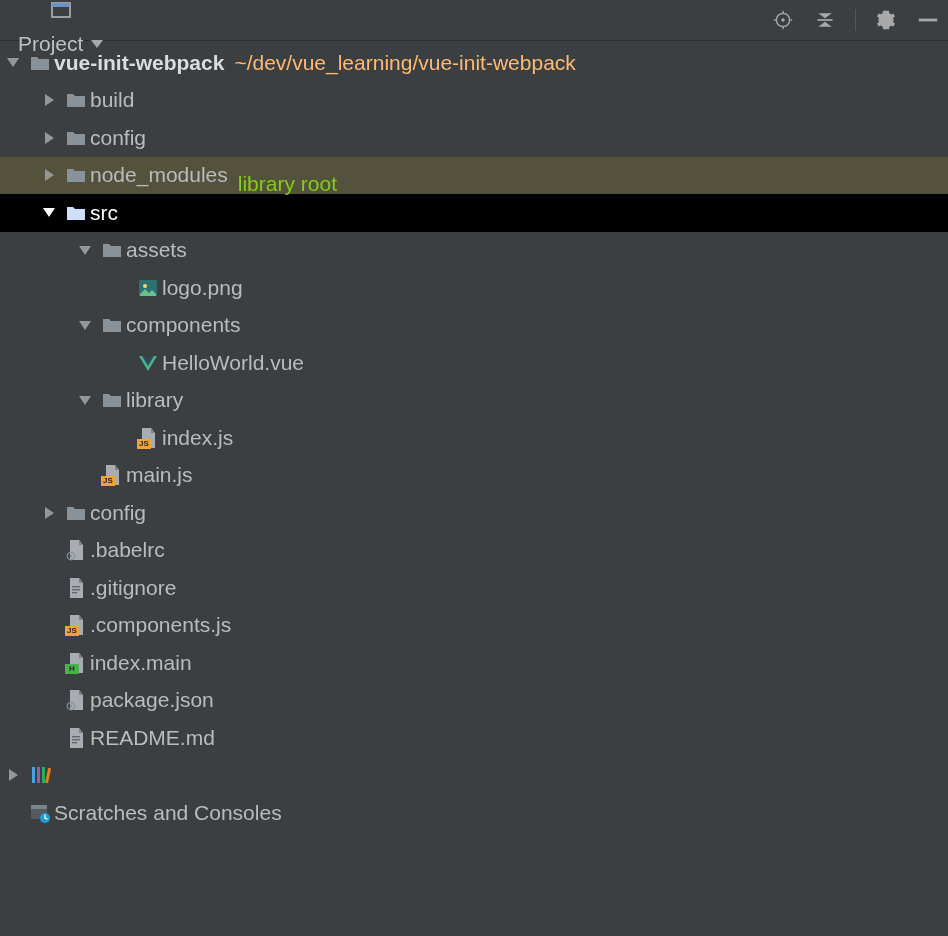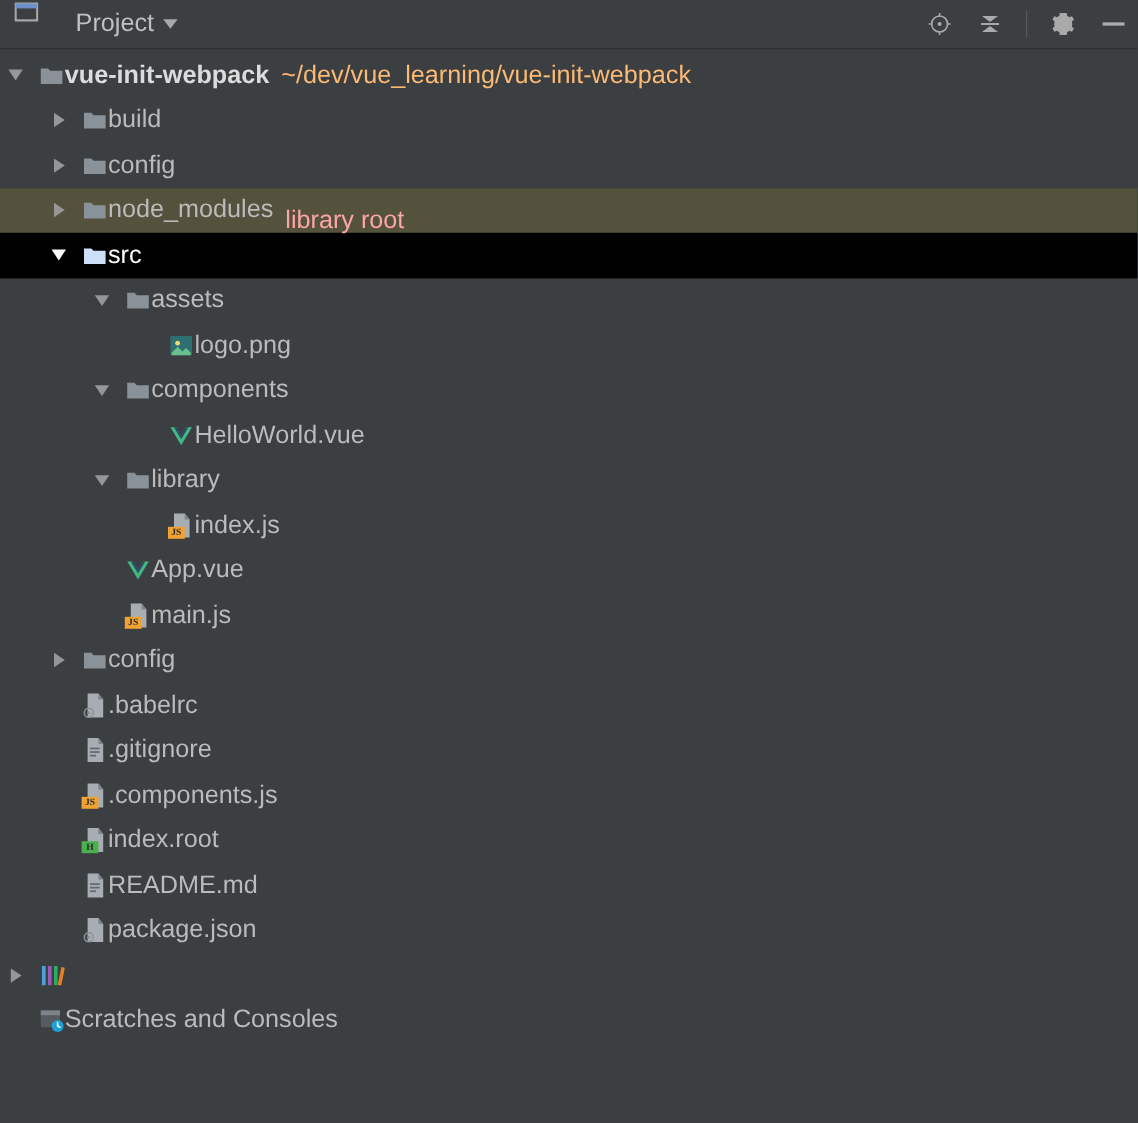--- a/index.html
+++ b/index.html
@@ -15,21 +15,21 @@
   
   .panel-header {
     height: 41px;
     background: #3c3f41;
     border-bottom: 1px solid #2d2f30;
     display: flex;
     align-items: center;
     padding: 0 8px 0 12px;
     gap: 4px;
   }
-  .panel-header .left  { display:flex; align-items:flex-start; gap:25px; height:100%; }
+  .panel-header .left  { display:flex; align-items:center; gap:12px; height:100%;flex-direction:column; }
   .panel-header .right { margin-left:auto; display:flex; align-items:center; gap:18px; height:100%; }
   .panel-title-btn {
     display:flex; align-items:center; gap:8px; height:100%;
     padding: 0 6px; cursor:pointer;
   }
   .panel-title-btn .label { color:#c0c0c0; }
   .header-icon { width:20px; height:20px; display:block; }
   .header-btn { width:24px; height:24px; display:flex; align-items:center; justify-content:center; cursor:pointer; }
   .vsep { width:1px; height:22px; background:#555759; }
 
@@ -42,30 +42,29 @@
     white-space: nowrap;
     cursor:pointer;
   }
   .row .arrow-slot {
     width: 26px;
     display:flex; align-items:center; justify-content:center;
     flex: 0 0 26px;
   }
   .row .icon-slot {
     width: 28px;
-    display:flex; align-items:center; justify-content:flex-end;
+    display:flex; align-items:center; justify-content:center;
     flex: 0 0 28px;
-    font-family: Liberation Serif, serif;
   }
   .row .label { color:#bbbbbb; }
   .row .label-bold { color:#dcdcdc; font-weight:700; }
   .row .label-white { color:#ffffff; }
   .row .hint { color:#fdba74; margin-left:10px; }
   .row.lib-root { background:#54523d; }
-  .row.lib-root .hint { color:#fca5a5;margin-top:18px; }
+  .row.lib-root .hint { color:#84cc16;margin-top:18px; }
   .row.selected { background:#000000; }
   .row.selected .label, .row.selected .label-white { color:#ffffff; }
 
   .indent { display:inline-block; flex:0 0 auto; }
   .ind1 { width: 36px; }
   .ind2 { width: 72px; }
   .ind3 { width: 108px; }
 
   
   .arrow { width:0; height:0; display:block; }
@@ -287,31 +286,20 @@
         <svg class="node-icon" viewBox="0 0 22 22">
             <path fill="#a7adb3" d="M5 1h9l4 5v15H5z"></path>
             <path fill="#7c848b" d="M14 1l4 5h-4z"></path>
           </svg>
         <span class="corner js">JS</span>
       </span>
     </span>
     <span class="label">index.js</span>
   </div>
 
-  <div class="row">
-    <span class="indent ind2"></span>
-    <span class="arrow-slot"></span>
-    <span class="icon-slot">
-      <svg class="node-icon" viewBox="0 0 22 22">
-          <path d="M2 4h5l4 7 4-7h5l-9 15z" fill="#41b883"></path>
-          <path d="M5 4h3l3 5 3-5h3l-6 10z" fill="#34495e"></path>
-        </svg>
-    </span>
-    <span class="label">App.vue</span>
-  </div>
 
   <div class="row">
     <span class="indent ind2"></span>
     <span class="arrow-slot"></span>
     <span class="icon-slot">
       <span class="filebadge">
         <svg class="node-icon" viewBox="0 0 22 22">
             <path fill="#a7adb3" d="M5 1h9l4 5v15H5z"></path>
             <path fill="#7c848b" d="M14 1l4 5h-4z"></path>
           </svg>
@@ -390,36 +378,21 @@
     <span class="arrow-slot"></span>
     <span class="icon-slot">
       <span class="filebadge">
         <svg class="node-icon" viewBox="0 0 22 22">
             <path fill="#a7adb3" d="M5 1h9l4 5v15H5z"></path>
             <path fill="#7c848b" d="M14 1l4 5h-4z"></path>
           </svg>
         <span class="corner html">H</span>
       </span>
     </span>
-    <span class="label">index.root</span>
-  </div>
-
-  <div class="row">
-    <span class="indent ind1"></span>
-    <span class="arrow-slot"></span>
-    <span class="icon-slot">
-      <svg class="node-icon" viewBox="0 0 22 22">
-          <path fill="#a7adb3" d="M5 1h9l4 5v15H5z"></path>
-          <path fill="#7c848b" d="M14 1l4 5h-4z"></path>
-          <rect x="7" y="9" width="8" height="1.4" fill="#62686e"></rect>
-          <rect x="7" y="12" width="8" height="1.4" fill="#62686e"></rect>
-          <rect x="7" y="15" width="5" height="1.4" fill="#62686e"></rect>
-        </svg>
-    </span>
-    <span class="label">README.md</span>
+    <span class="label">index.main</span>
   </div>
 
   <div class="row">
     <span class="indent ind1"></span>
     <span class="arrow-slot"></span>
     <span class="icon-slot">
       <span class="filebadge">
         <svg class="node-icon" viewBox="0 0 22 22">
             <path fill="#a7adb3" d="M5 1h9l4 5v15H5z"></path>
             <path fill="#7c848b" d="M14 1l4 5h-4z"></path>
@@ -429,20 +402,35 @@
               <circle cx="6" cy="6" r="4.5" fill="none" stroke="#8a9299" stroke-width="1.5"></circle>
               <circle cx="6" cy="6" r="1.5" fill="#8a9299"></circle>
             </svg>
           </span>
       </span>
     </span>
     <span class="label">package.json</span>
   </div>
 
   <div class="row">
+    <span class="indent ind1"></span>
+    <span class="arrow-slot"></span>
+    <span class="icon-slot">
+      <svg class="node-icon" viewBox="0 0 22 22">
+          <path fill="#a7adb3" d="M5 1h9l4 5v15H5z"></path>
+          <path fill="#7c848b" d="M14 1l4 5h-4z"></path>
+          <rect x="7" y="9" width="8" height="1.4" fill="#62686e"></rect>
+          <rect x="7" y="12" width="8" height="1.4" fill="#62686e"></rect>
+          <rect x="7" y="15" width="5" height="1.4" fill="#62686e"></rect>
+        </svg>
+    </span>
+    <span class="label">README.md</span>
+  </div>
+
+  <div class="row">
     <span class="arrow-slot">
         <span class="arrow right"></span>
       </span>
     <span class="icon-slot">
       <svg class="node-icon" viewBox="0 0 22 22">
           <rect x="3" y="3" width="3" height="16" fill="#4aa3df"></rect>
           <rect x="8" y="3" width="3" height="16" fill="#9b59b6"></rect>
           <rect x="13" y="3" width="3" height="16" fill="#27ae60"></rect>
           <rect x="17.5" y="4" width="3" height="15" transform="rotate(12 19 12)" fill="#e67e22"></rect>
         </svg>

